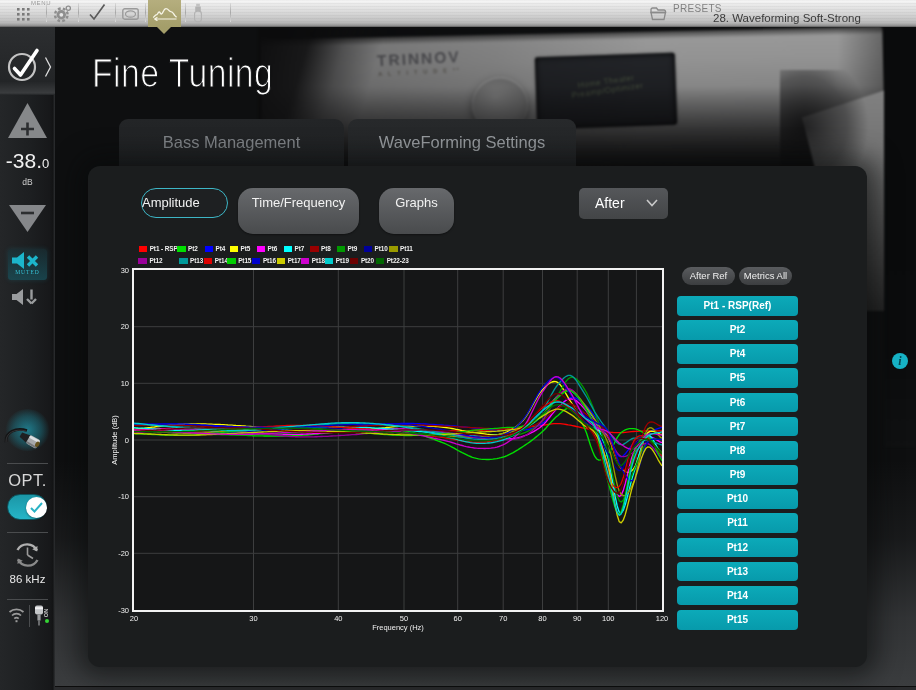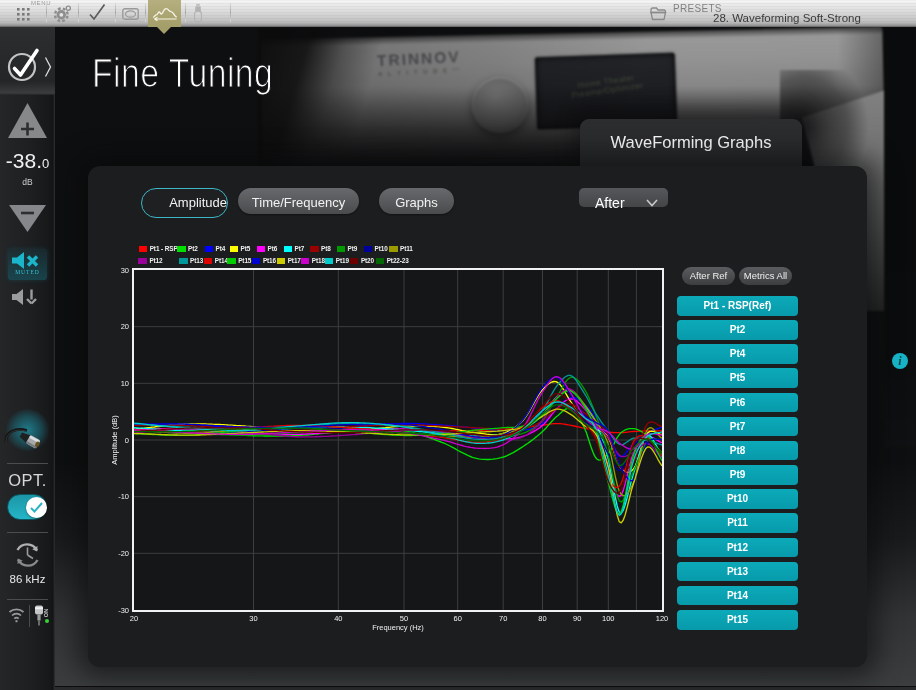--- a/index.html
+++ b/index.html
@@ -82,24 +82,24 @@
 .title { left:92px; top:51px; font-size:40px; color:#ffffff; font-weight:normal; letter-spacing:0.5px;
   -webkit-text-stroke:1.2px #131415; transform:scaleX(0.845); transform-origin:0 50%; }
 .tab { top:119px; height:47px; border-radius:9px 9px 0 0; font-size:16.5px; text-align:center; line-height:47px; }
 .t1 { left:119px; width:225px; background:linear-gradient(to bottom,#232527,#1f2123); color:#808488; }
 .t2 { left:348px; width:228px; background:linear-gradient(to bottom,#27292b,#222426); color:#989ca0; }
 .t3 { left:580px; width:222px; background:linear-gradient(to bottom,#2b2d2f,#27292b); color:#fafafa;
   box-shadow:0 -6px 18px 6px rgba(8,9,10,0.45); }
 .panel { left:88px; top:166px; width:779px; height:501px; border-radius:12px; background:#1b1d1e;
   box-shadow:0 0 24px 10px rgba(8,9,10,0.55); }
 .pilla { left:141px; top:188px; width:87px; height:30px; border-radius:15px; background:#1e2022;
-  border:1.5px solid #3db6c6; color:#f2f2f2; font-size:13px; text-align:right; line-height:27px; }
-.pillg { height:26px; border-radius:15px; background:linear-gradient(to bottom,#67696c,#494b4d);
+  border:1.5px solid #3db6c6; color:#f2f2f2; font-size:13px; text-align:left; line-height:27px; }
+.pillg { height:46px; border-radius:15px; background:linear-gradient(to bottom,#67696c,#494b4d);
   color:#f2f2f2; font-size:13px; text-align:center; line-height:30px; box-shadow:0 1px 2px rgba(0,0,0,0.4); }
-.dd { left:579px; top:188px; width:89px; height:19px; border-radius:5px;
+.dd { left:579px; top:188px; width:89px; height:31px; border-radius:5px;
   background:linear-gradient(to bottom,#55575a,#434547); color:#fff; font-size:14px; line-height:31px; padding-left:16px; }
 .sw { width:8.5px; height:6px; }
 .lt { font-size:6.4px; color:#f0f0f0; font-weight:bold; line-height:8px; white-space:nowrap; letter-spacing:-0.1px; }
 .selb { top:267px; width:53px; height:18px; border-radius:9px; background:linear-gradient(to bottom,#5a5c5f,#3c3e40);
   color:#f0f0f0; font-size:9.5px; text-align:center; line-height:18px; }
 .ptb { left:677px; width:121px; height:19.5px; border-radius:4px;
   background:linear-gradient(to bottom,#0caab9,#079aab); color:#fff; font-size:10px; font-weight:bold;
   text-align:center; line-height:19.5px; }
 .info { left:892px; top:353px; width:16px; height:16px; border-radius:50%; background:#16b2c5;
   color:#064852; font-size:12px; font-weight:bold; font-style:italic; text-align:center; line-height:16px;
@@ -118,21 +118,22 @@
 <div class="devdark"></div>
 <div class="wedge"></div>
 <div class="wshade"></div>
 <div class="blackstrip"></div>
 </div>
 <div class="botband"></div>
 <div class="botstrip"></div>
 
 <div class="title">Fine Tuning</div>
 
-<div class="tab t3">WaveForming Graphs</div>
+<div class="tab t1">Bass Management</div>
+<div class="tab t2">WaveForming Settings</div>
 <div class="panel"></div>
 
 <div class="pilla">Amplitude</div>
 <div class="pillg" style="left:238px;top:188px;width:121px;">Time/Frequency</div>
 <div class="pillg" style="left:379px;top:188px;width:75px;">Graphs</div>
 <div class="dd">After<svg style="position:absolute;right:10px;top:11px" width="12" height="8" viewBox="0 0 12 8">
         <path d="M1 1 L6 6.5 L11 1" fill="none" stroke="#c9c9c9" stroke-width="1.6"></path>
       </svg></div>
 
 <div class="sw" style="left:138.7px;top:246px;background:#ff0000"></div>

